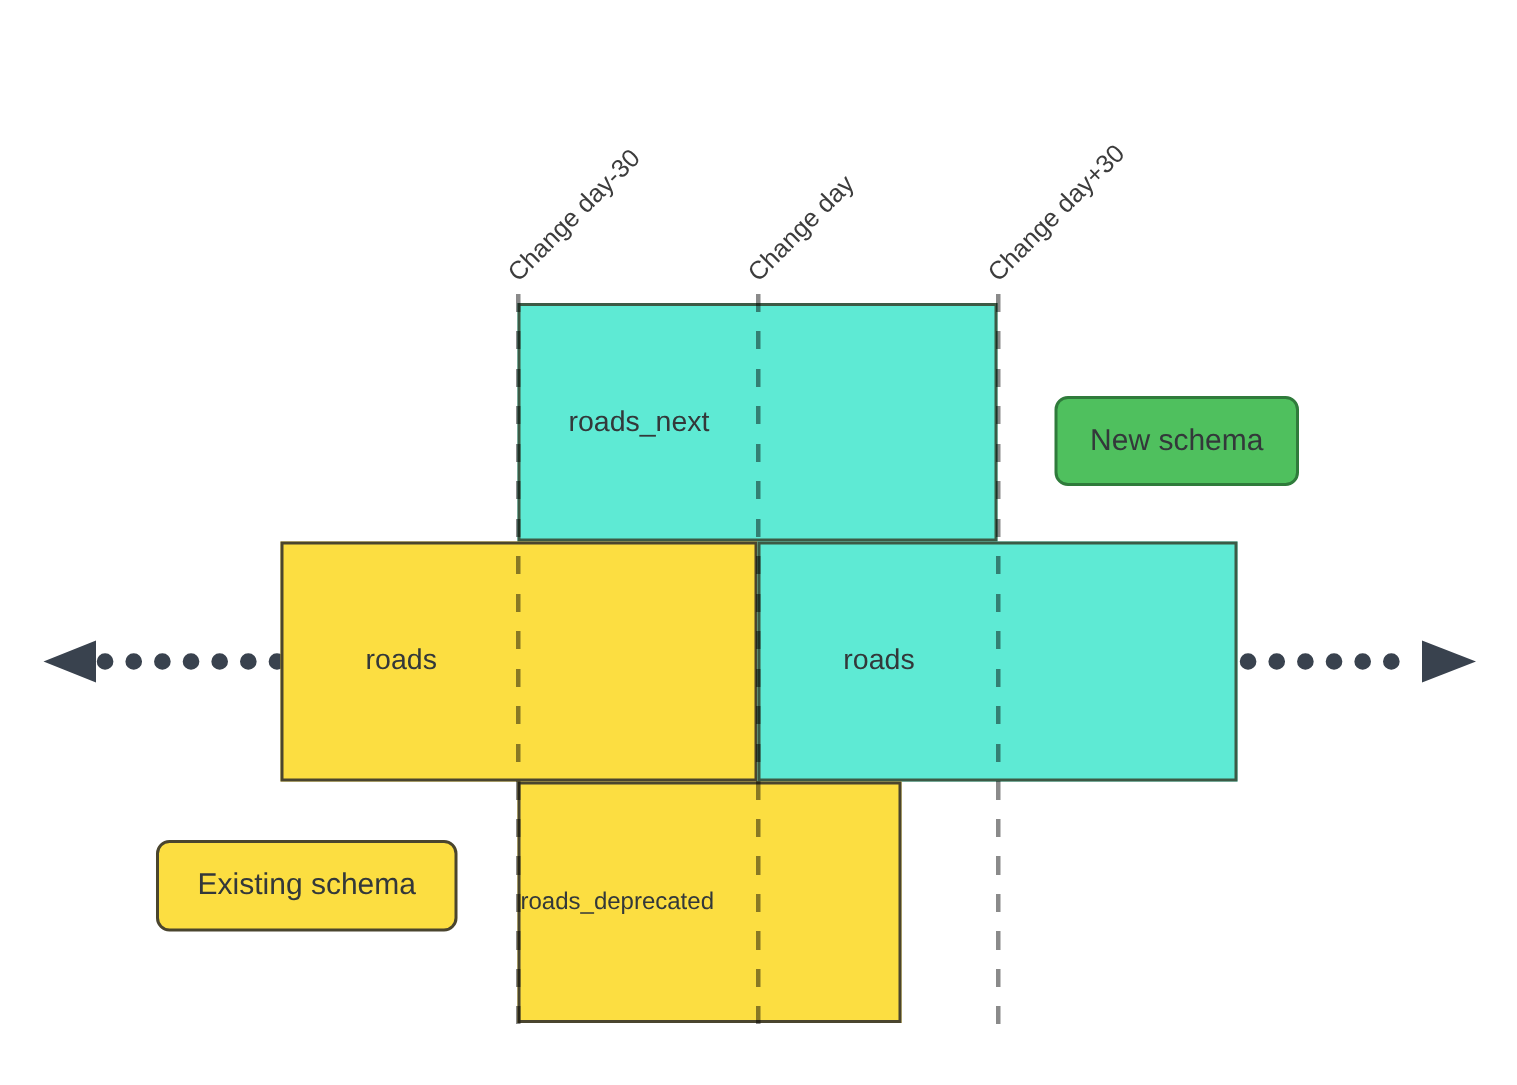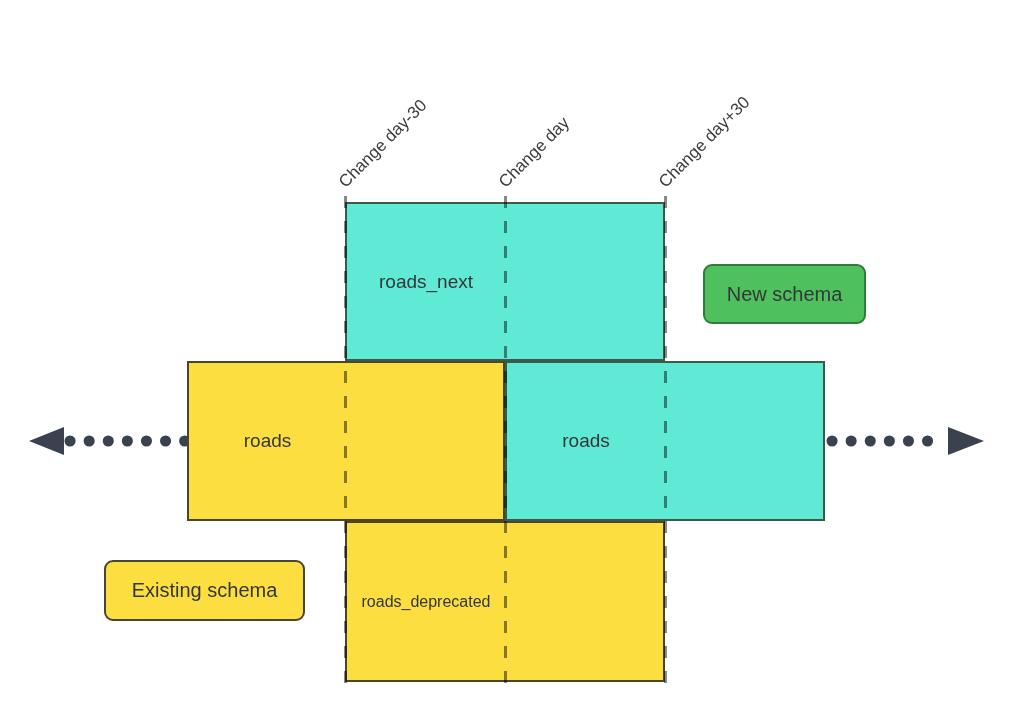--- a/index.html
+++ b/index.html
@@ -30,21 +30,21 @@
     text-align: center;
     font-size: 19px;
     color: #33383a;
     white-space: nowrap;
   }
   .box-label.small { font-size: 16px; }
 
   #box-roads-next       { left: 345px; top: 202px; width: 320px; height: 159px; }
   #box-roads-existing   { left: 187px; top: 361px; width: 318px; height: 160px; }
   #box-roads-new        { left: 505px; top: 361px; width: 320px; height: 160px; }
-  #box-roads-deprecated { left: 345px; top: 521px; width: 320px; height: 161px; }
+  #box-roads-deprecated { left: 345px; top: 521px; width: 256px; height: 161px; }
 
   
   .vline {
     position: absolute;
     top: 196px;
     width: 3px;
     height: 490px;
     z-index: 2;
     background: repeating-linear-gradient(
       to bottom,

